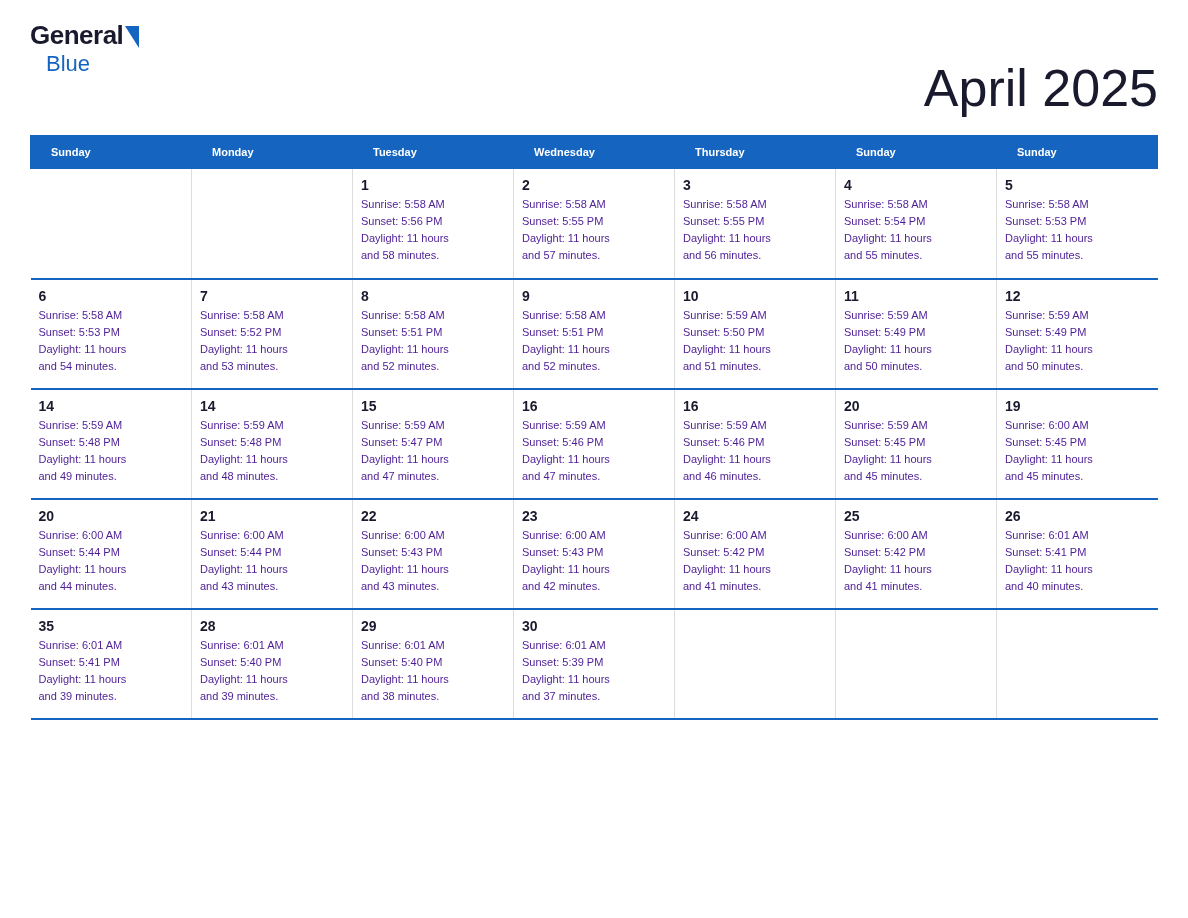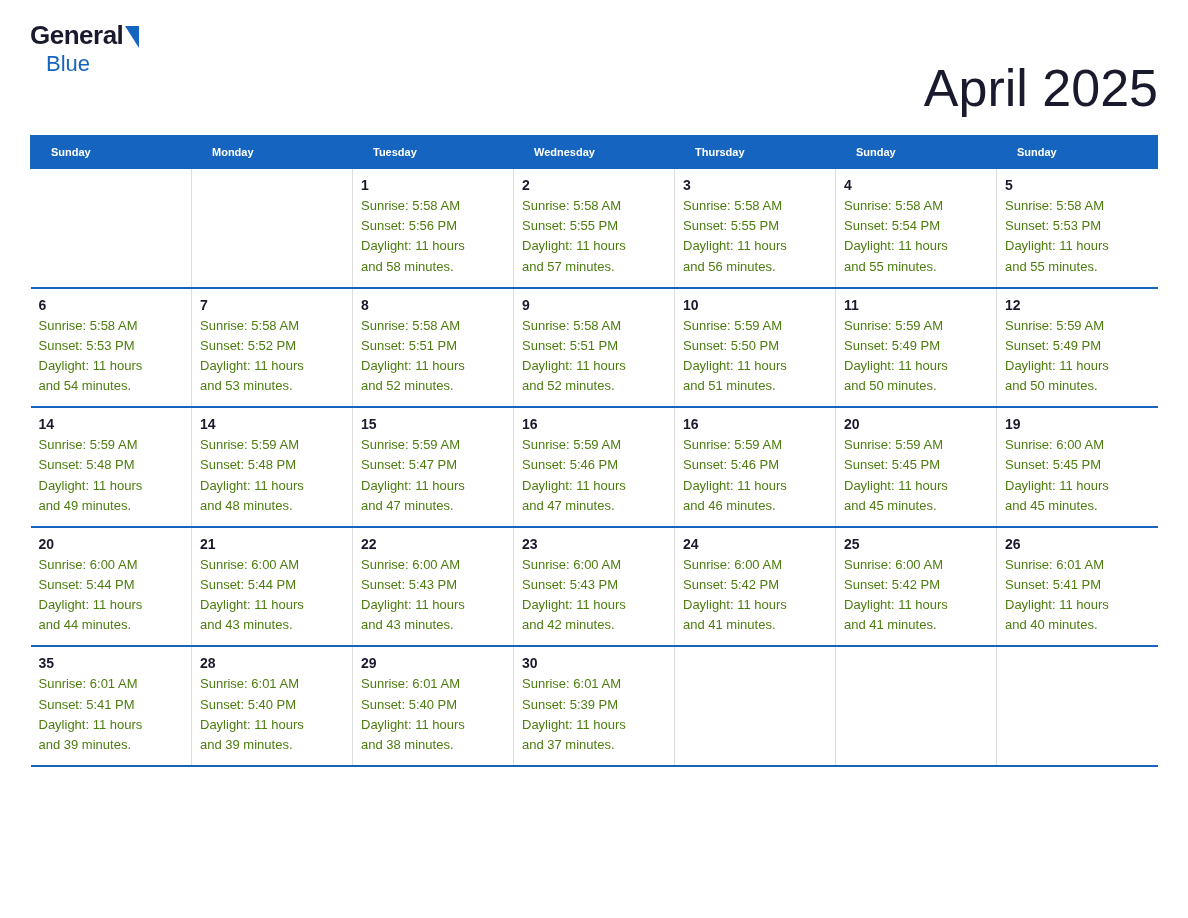--- a/index.html
+++ b/index.html
@@ -91,22 +91,22 @@
       border-right: none;
     }
     .day-num {
       font-size: 14px;
       font-weight: bold;
       color: #1a1a2e;
       display: block;
       margin-bottom: 3px;
     }
     .day-info {
-      color: #4d7c0f;
-      font-size: 13px;
+      color: #4c1d95;
+      font-size: 11px;
       line-height: 1.55;
     }
     .empty-cell {
       background: #fff;
     }
   </style>
 </head>
 <body>
 
 <div class="header">

